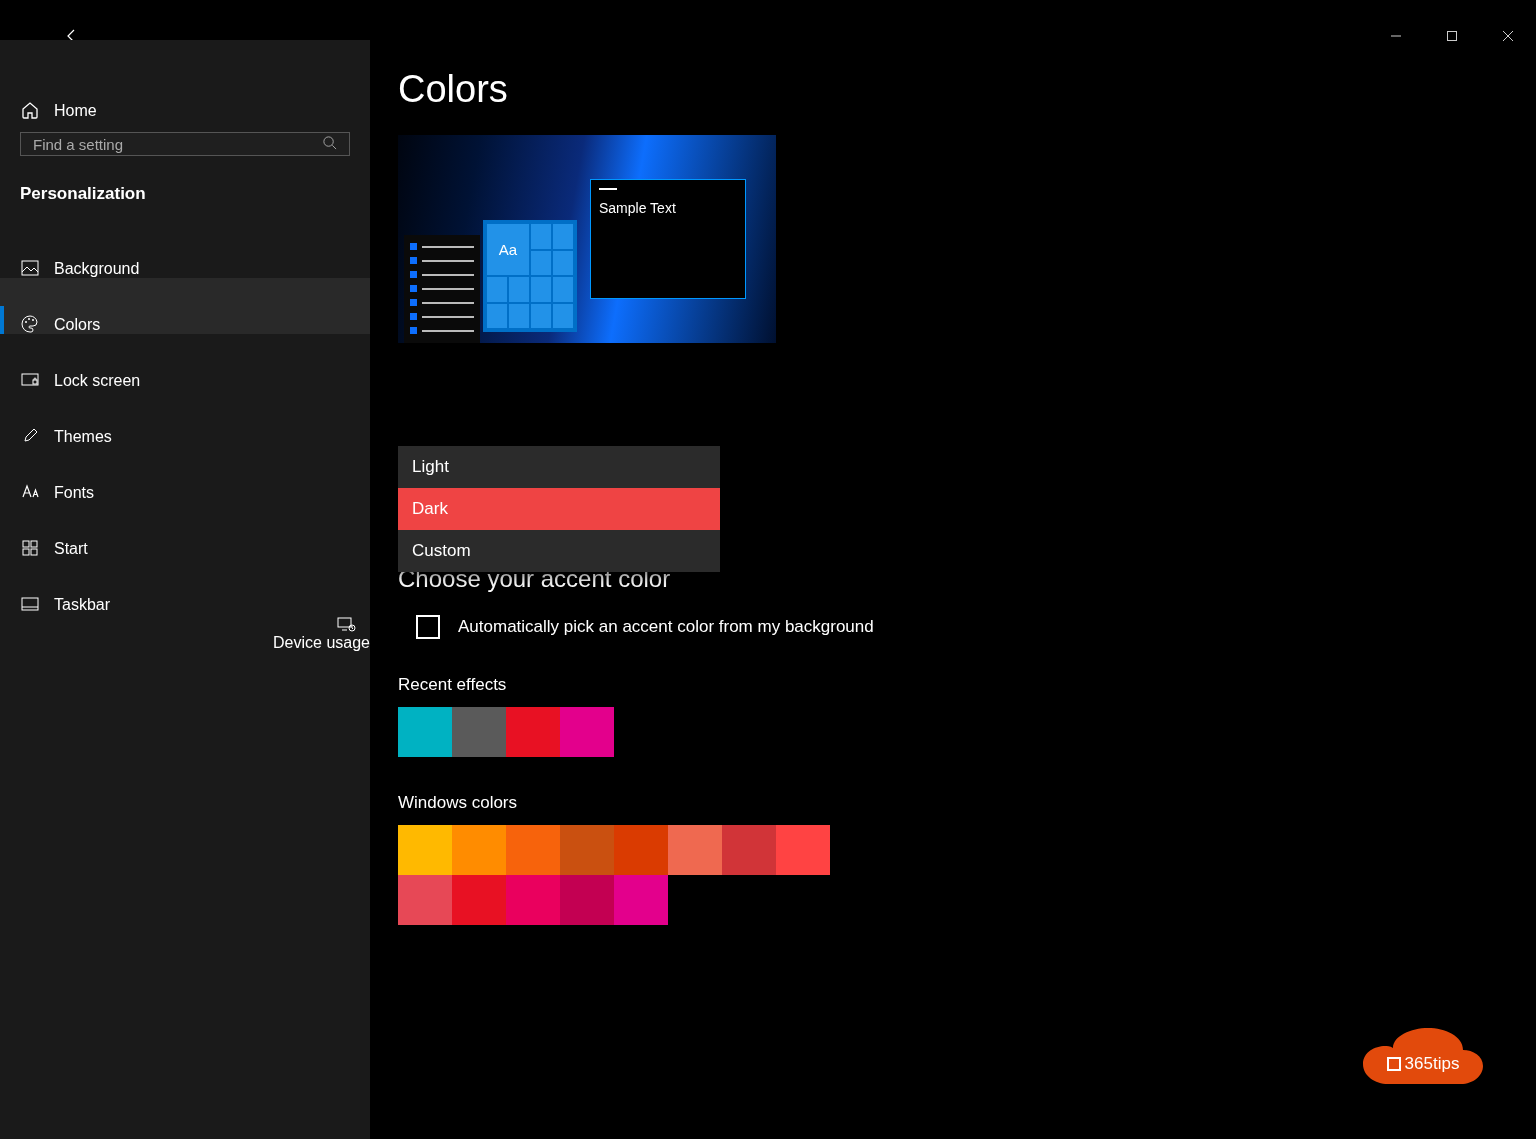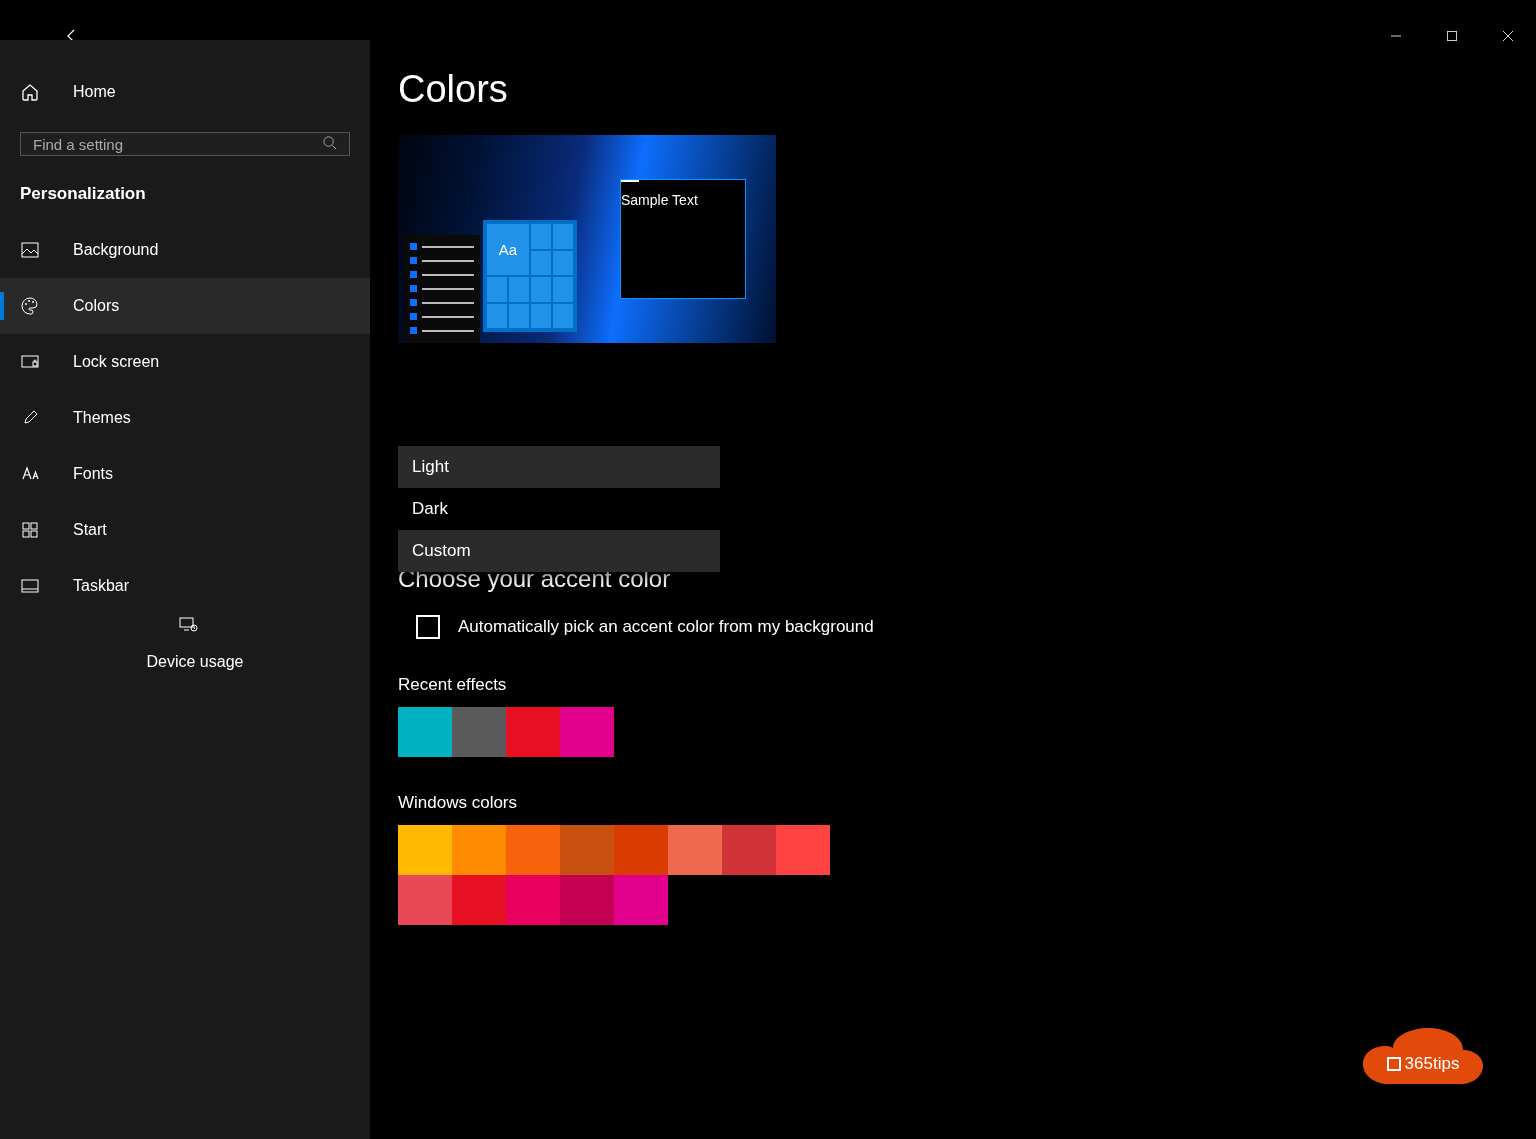--- a/index.html
+++ b/index.html
@@ -29,25 +29,24 @@
   width: 56px; height: 40px; display: flex; align-items: center; justify-content: center;
   color: #ccc;
 }
 
 .sidebar {
   position: absolute; left: 0; top: 40px; width: 370px; bottom: 0;
   background: #1a1a1a;
   padding-top: 24px;
 }
 .sidebar-item {
-  display: flex; align-items: center;
+  display: flex; align-items: flex-end;
   height: 56px; padding-left: 20px;
   color: #fff; font-size: 16px;
   cursor: pointer;
-  gap: 19px;
 }
 .sidebar-item .icon { width: 34px; display:flex; align-items:center; }
 .sidebar-item.active { background: #292929; }
 .sidebar-item.active::before {
   content:""; position:absolute; left:0; width:4px; height:28px; background:#0078d4;
 }
 .sidebar-home { margin-bottom: 12px; }
 .search-wrap { padding: 0 20px 20px 20px; }
 .search {
   width: 100%; height: 24px;
@@ -66,22 +65,22 @@
 }
 .page-title { font-size: 38px; font-weight: 350; margin-top: 18px; margin-bottom: 24px; }
 
 .preview {
   width: 378px; height: 208px;
   background: linear-gradient(100deg, #000510 0%, #001235 20%, #0a2a7a 45%, #0d6efd 60%, #001030 100%);
   position: relative; overflow:hidden;
   margin-bottom: 28px;
 }
 .preview-sample {
-  position:absolute; right:30px; top:44px; width:126px; height:120px;
-  background:#000; border:1px solid #0098ff; padding:0;
+  position:absolute; right:30px; top:44px; width:156px; height:120px;
+  background:#000; border:1px solid #0098ff; padding:8px;
   font-size:14px;
 }
 .preview-sample .bar { width:18px; height:2px; background:#fff; margin-bottom:10px;}
 .preview-tiles {
   position:absolute; left:85px; bottom:11px; width:94px; height:112px;
   background:#006fc7; display:grid;
   grid-template-columns: repeat(4,1fr); grid-template-rows: repeat(4,1fr);
   gap:2px; padding:4px;
 }
 .preview-tiles div{background:#2292e8;}
@@ -97,21 +96,21 @@
 .dropdown {
   position:absolute; left:398px; top:446px;
   width:322px; background:#2b2b2b;
   box-shadow:0 4px 12px rgba(0,0,0,0.6);
   z-index:50;
 }
 .dropdown-item{
   height:42px; display:flex; align-items:center; padding-left:14px;
   font-size:17px; color:#fff; cursor:pointer;
 }
-.dropdown-item.sel{background:#000000;}
+.dropdown-item.sel{background:#ef4444;}
 
 .washed-label { color:#999; font-size:16px; margin-top:148px;}
 .toggle-row{display:flex;align-items:center;margin-top:8px;}
 .toggle{
   width:50px;height:24px;border-radius:12px;background:#0078d4;
   position:relative;margin-right:14px;
 }
 .toggle .knob{
   width:16px;height:16px;border-radius:50%;background:#fff;
   position:absolute;right:4px;top:4px;

